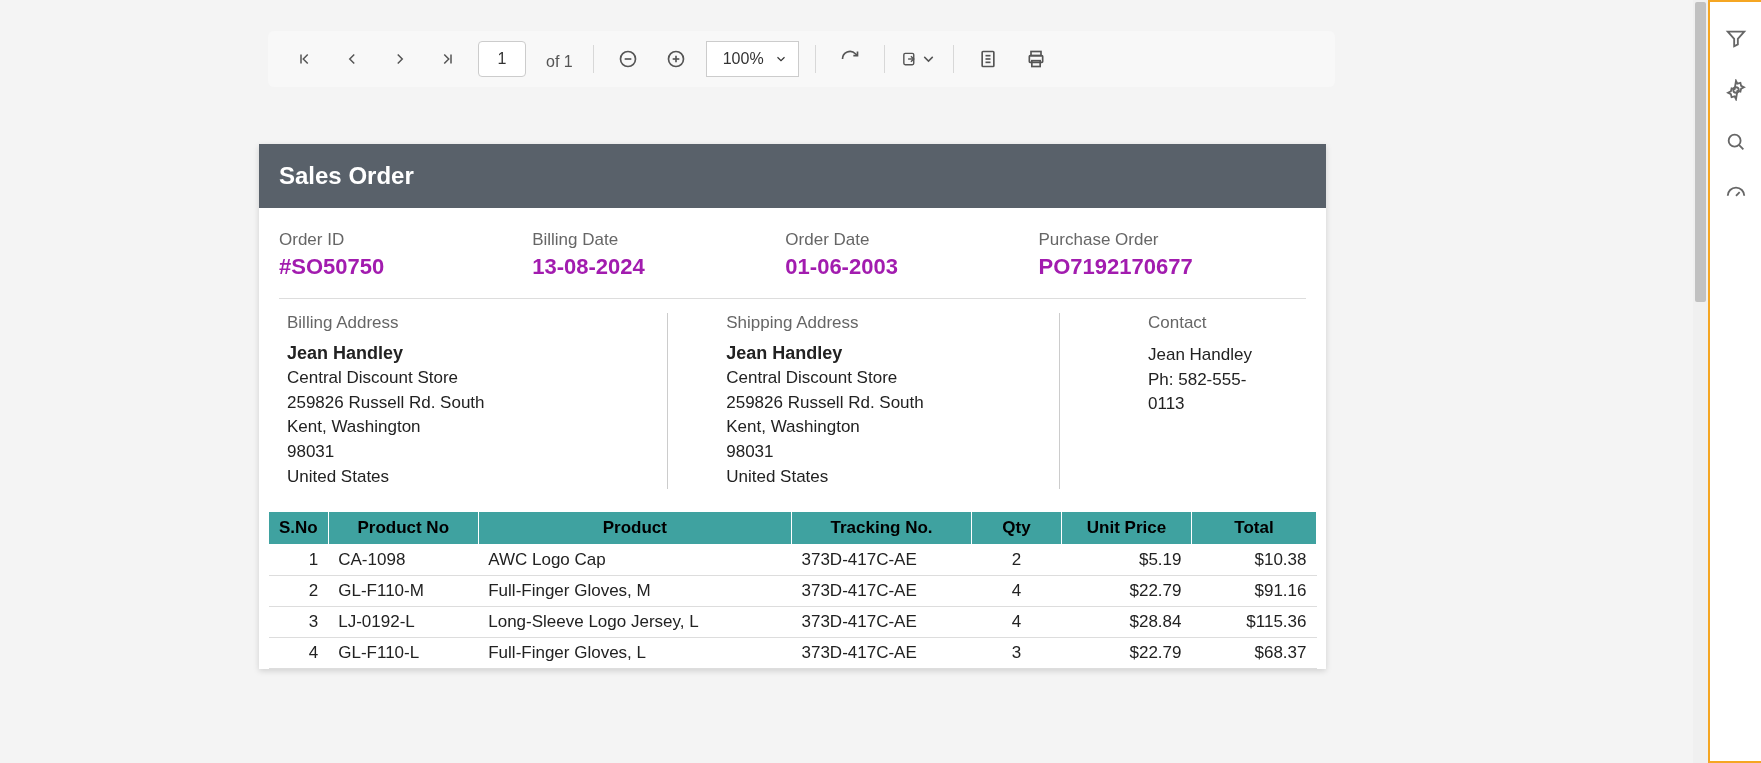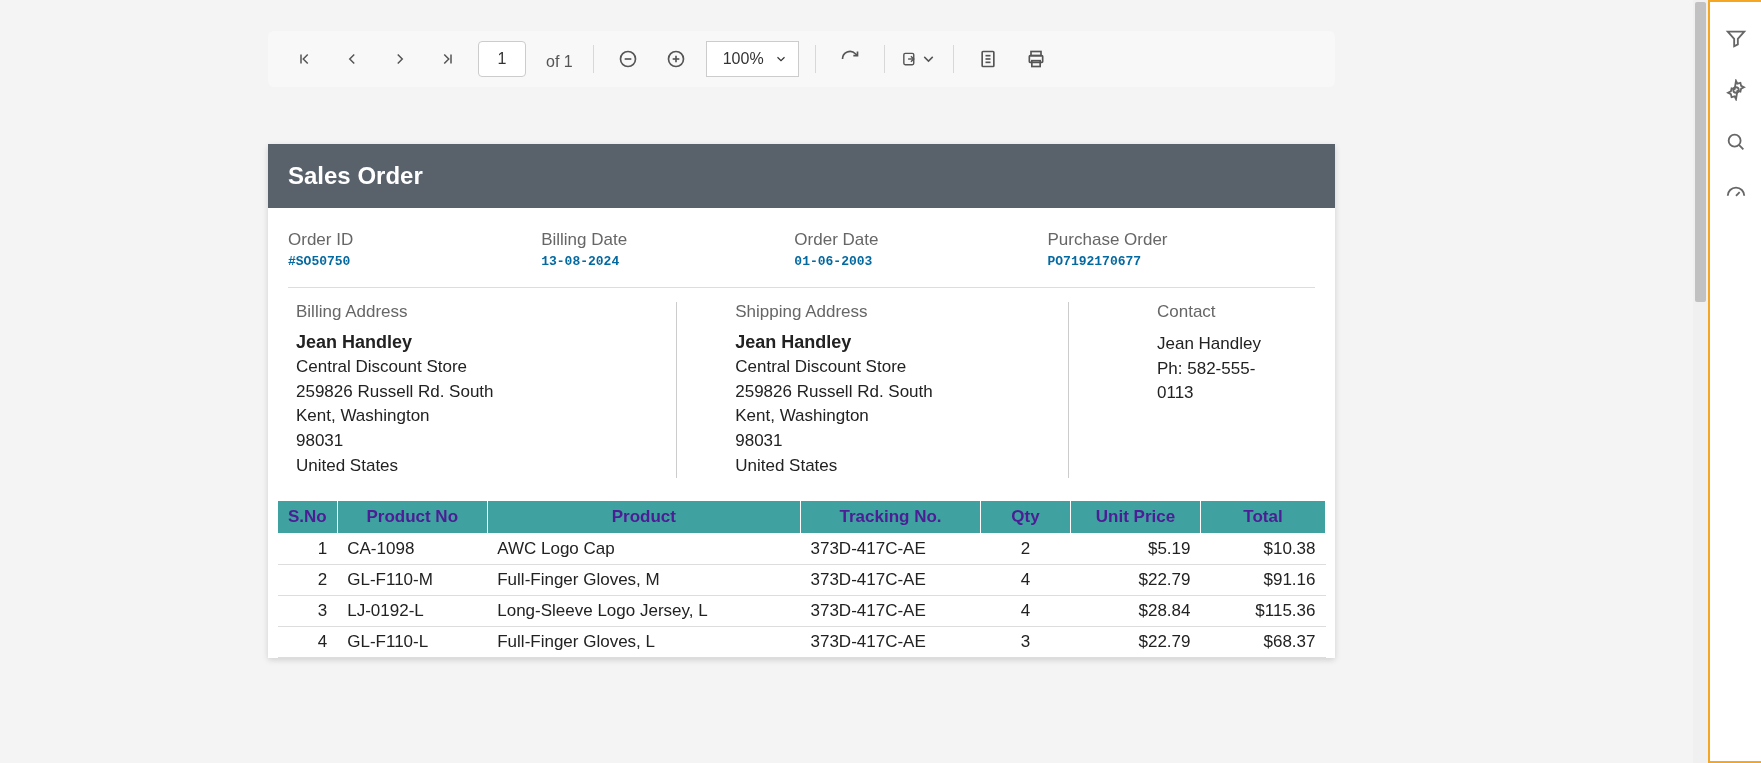--- a/index.html
+++ b/index.html
@@ -103,42 +103,42 @@
     font-size: 16px; color: #333;
   }
   .export-btn {
     display: flex; align-items: center;
     gap: 2px;
   }
 
   
   .doc-page {
     position: absolute;
-    left: 268px; top: 144px;
+    left: 259px; top: 144px;
     width: 1067px;
     background: #fff;
     box-shadow: 0 2px 6px rgba(0,0,0,0.15);
   }
   .doc-header {
     background: #59616a;
     color: #fff;
     font-size: 24px;
     font-weight: bold;
     padding: 18px 20px;
   }
   .meta-row {
     display: flex;
     padding: 22px 20px 18px 20px;
     gap: 10px;
     align-items: flex-end;
   }
   .meta-col { flex: 1 1 0; }
   .meta-col.wider { flex: 1.1 1 0; }
   .meta-label { color: #666; font-size: 17px; margin-bottom: 4px; }
-  .meta-value { color: #0369a1; font-size: 13px; font-weight: bold; font-family: Liberation Mono, monospace; }
+  .meta-value { color: #a21caf; font-size: 22px; font-weight: bold; }
 
   .hr {
     height: 1px; background: #ddd;
     margin: 0 20px;
   }
 
   .addr-row {
     display: flex;
     padding: 14px 20px 18px 28px;
     gap: 8px;
@@ -155,21 +155,21 @@
 
   
   table.items {
     width: calc(100% - 18px);
     margin: 4px 9px 0 9px;
     border-collapse: collapse;
     font-size: 17px;
   }
   table.items th {
     background: #3fa2a0;
-    color: #4c1d95;
+    color: #000000;
     font-weight: 600;
     padding: 6px 10px;
     border: 1px solid #fff;
     text-align: center;
   }
   table.items td {
     padding: 5px 10px;
     border-bottom: 1px solid #ddd;
     color: #222;
   }

